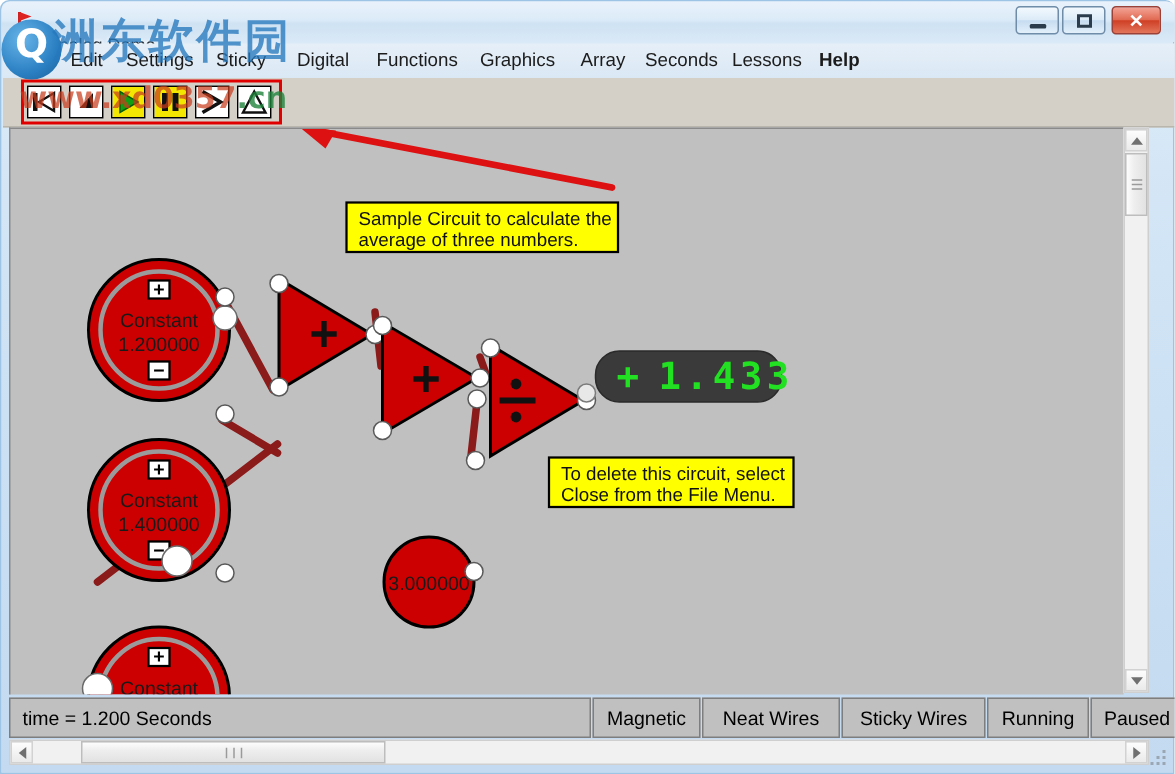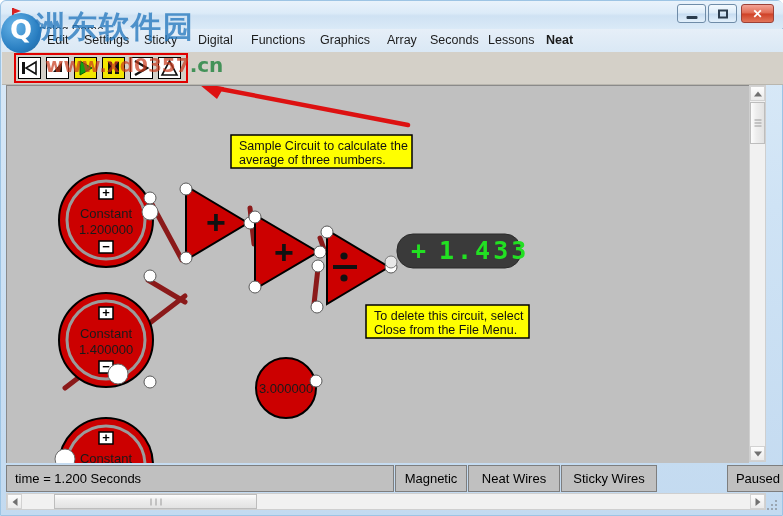--- a/index.html
+++ b/index.html
@@ -229,21 +229,21 @@
     background: radial-gradient(circle at 35% 32%, #67b4e8 0%, #2a7fc2 62%, #1b5f96 100%);
     pointer-events: none;
   }
   #watermark-logo::after {
     content: "Q";
     position: absolute; left: 9px; top: 2px;
     font-size: 26px; font-weight: bold; color: #ffffff;
     font-family: "DejaVu Sans", sans-serif;
   }
   #watermark-url {
-    position: absolute; left: 44px; top: 52px;
+    position: absolute; left: 12px; top: 52px;
     font-size: 20px; font-weight: bold;
     color: rgba(200,60,30,0.72);
     white-space: nowrap; pointer-events: none;
     font-family: "DejaVu Sans", sans-serif;
   }
   #watermark-url .cn { color: rgba(30,130,60,0.8); }
 </style>
 </head>
 <body>
 
@@ -274,21 +274,21 @@
     <div class="menu-item" style="left:8px">File</div>
     <div class="menu-item" style="left:42px">Edit</div>
     <div class="menu-item" style="left:79px">Settings</div>
     <div class="menu-item" style="left:139px">Sticky</div>
     <div class="menu-item" style="left:193px">Digital</div>
     <div class="menu-item" style="left:246px">Functions</div>
     <div class="menu-item" style="left:315px">Graphics</div>
     <div class="menu-item" style="left:382px">Array</div>
     <div class="menu-item" style="left:425px">Seconds</div>
     <div class="menu-item" style="left:483px">Lessons</div>
-    <div class="menu-item bold" style="left:541px">Neat</div>
+    <div class="menu-item bold" style="left:541px">Help</div>
   </div>
 
   <div id="toolbar">
 
     <div class="tbtn" style="left:16px">
       <svg width="21" height="20" viewBox="0 0 21 20">
         <rect width="21" height="20" fill="#ffffff"></rect>
         <rect x="3" y="4" width="3" height="12" fill="#111"></rect>
         <path d="M17 4 L17 16 L7 10 Z" fill="#ffffff" stroke="#111" stroke-width="1.6"></path>
       </svg>
@@ -456,20 +456,21 @@
     <div class="sb-arrow" id="vs-down">
       <span class="sb-tri tri-down"></span>
     </div>
   </div>
 
   <div id="statusbar">
     <div class="status-pane" id="pane-time">time = 1.200 Seconds</div>
     <div class="status-pane" id="pane-magnetic">Magnetic</div>
     <div class="status-pane" id="pane-neat">Neat Wires</div>
     <div class="status-pane" id="pane-sticky">Sticky Wires</div>
+    <div class="status-pane" id="pane-running">Running</div>
     <div class="status-pane" id="pane-paused">Paused</div>
   </div>
 
   <div id="hscroll">
     <div class="hsb-arrow" id="hs-left">
       <span class="sb-tri tri-left"></span>
     </div>
     <div id="hs-thumb">
       <span class="grip-h">
           <i></i>

